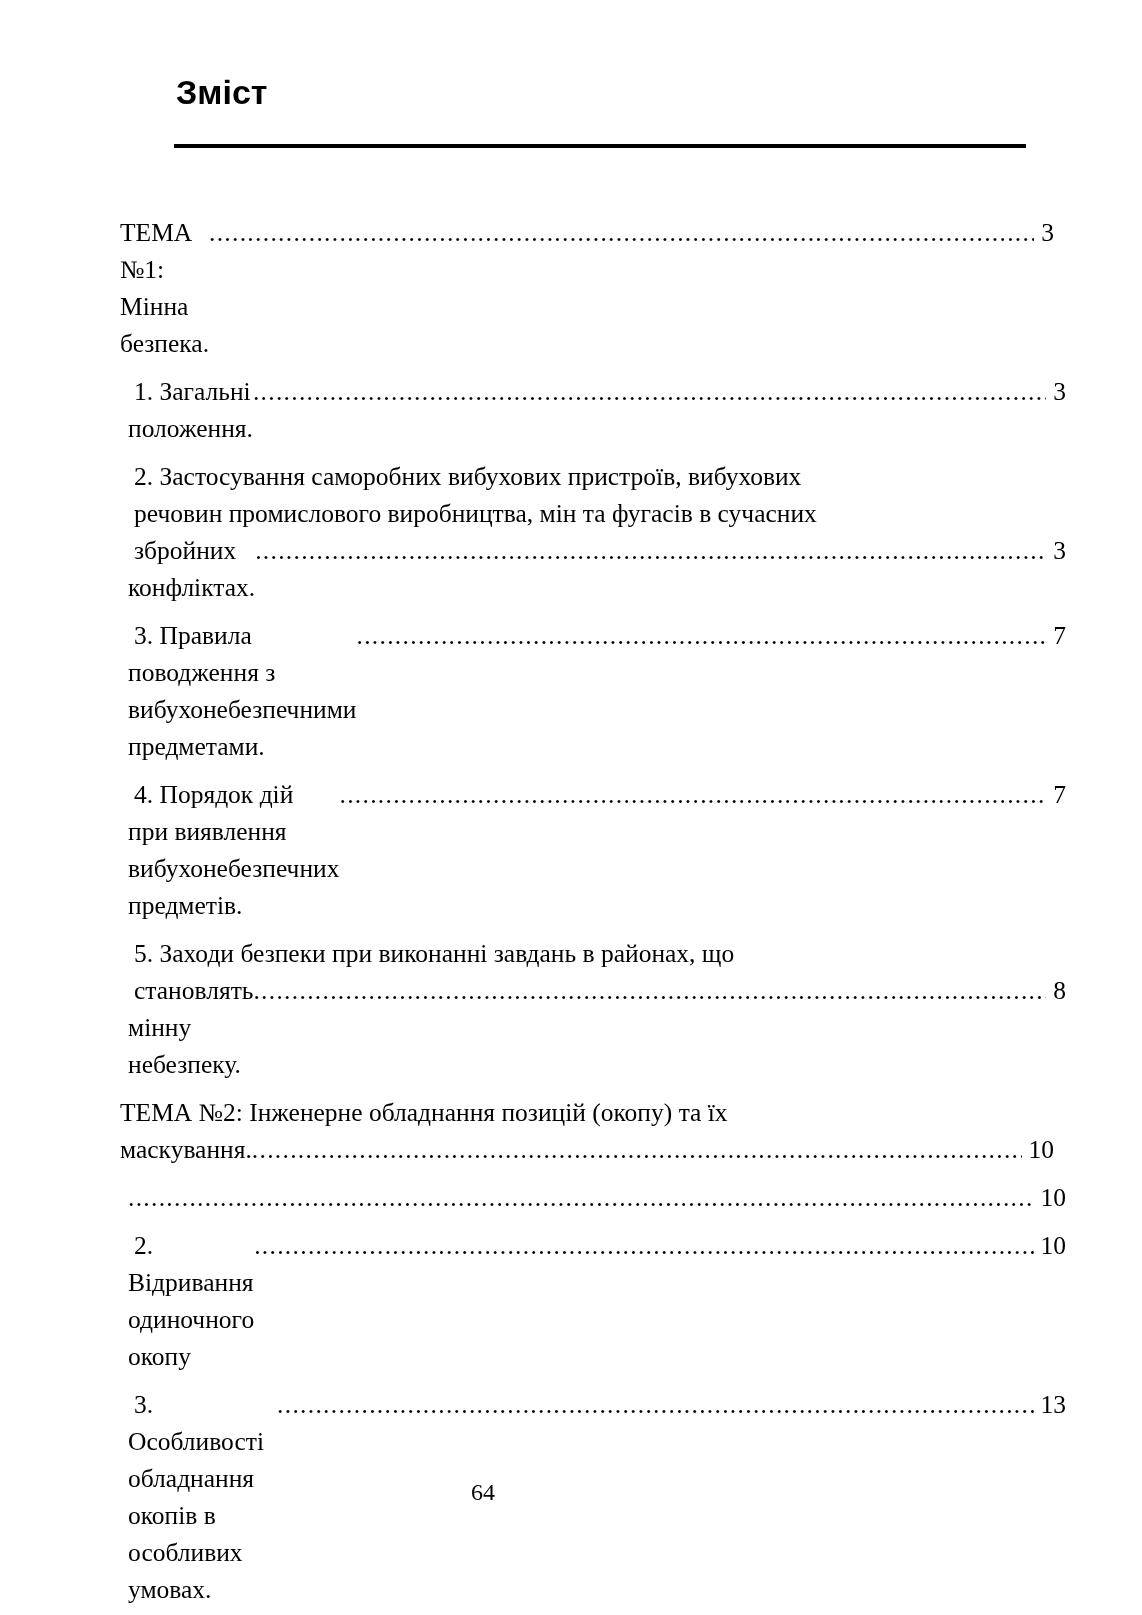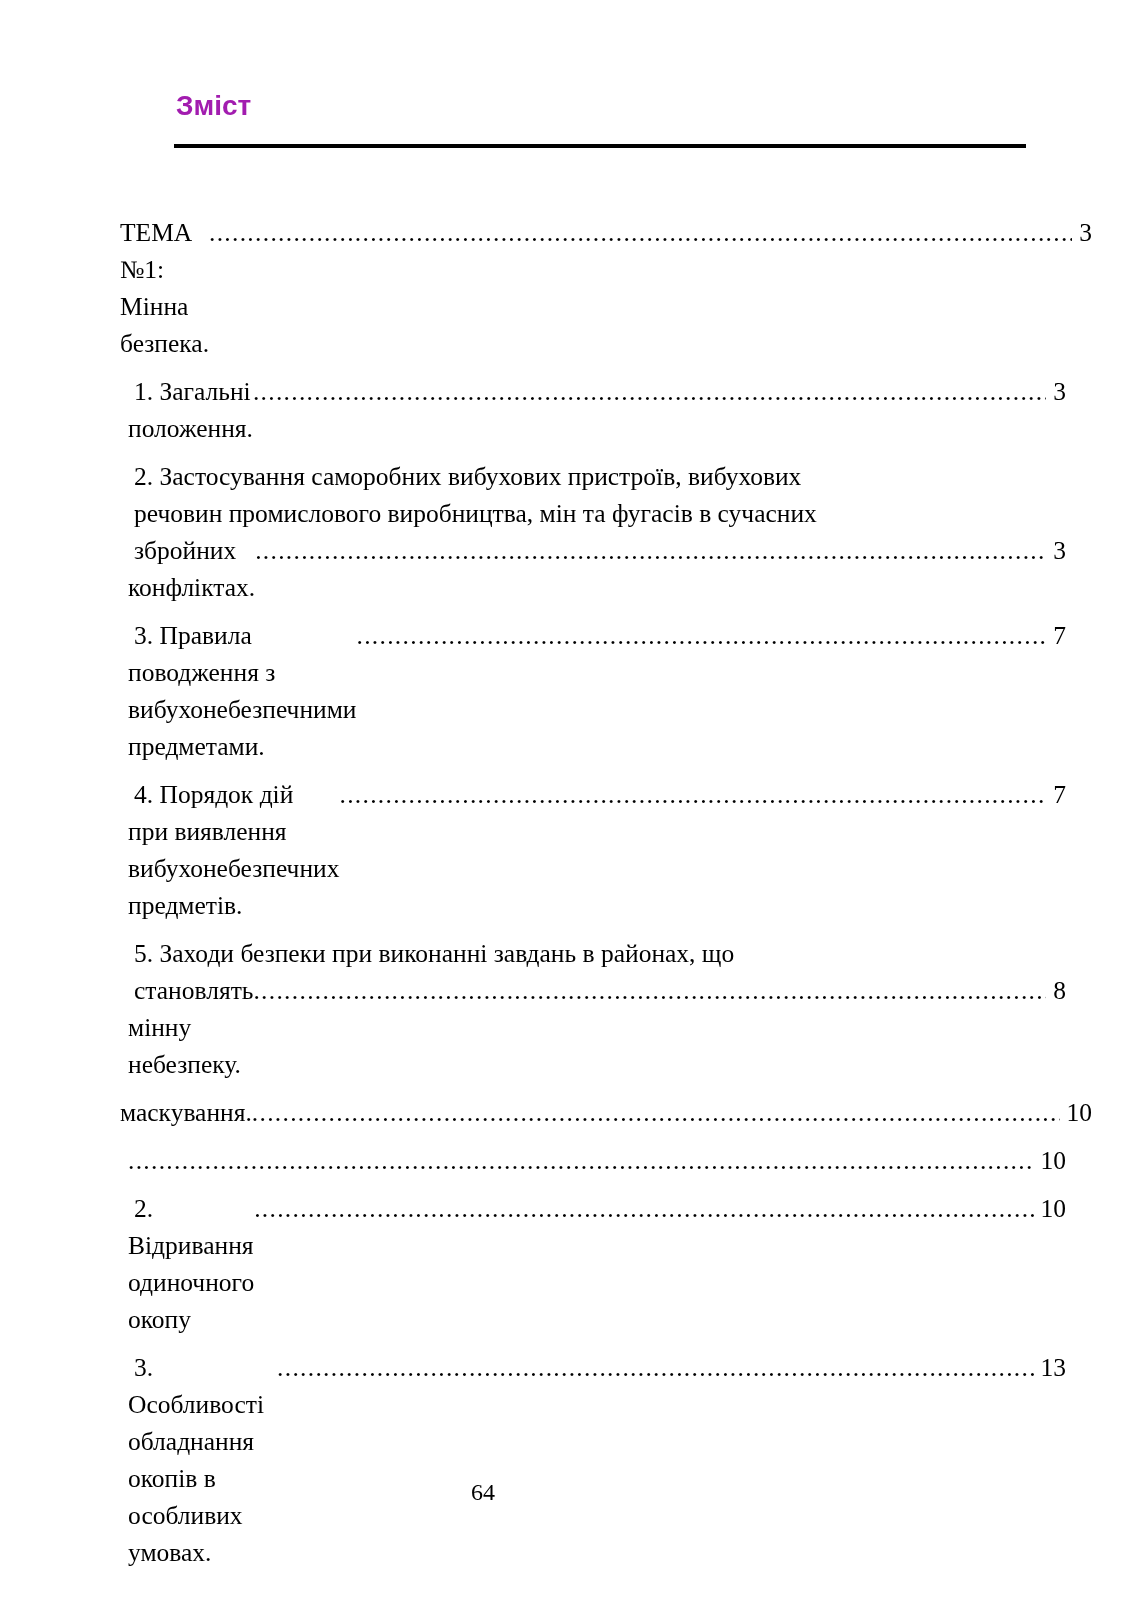--- a/index.html
+++ b/index.html
@@ -15,27 +15,27 @@
     margin: 0 auto;
     overflow: hidden;
     font-family: "Liberation Serif", "DejaVu Serif", serif;
     color: #000000;
   }
 
   
   .doc-title {
     position: absolute;
     left: 176px;
-    top: 86px;
+    top: 72px;
     font-family: "Liberation Sans", "DejaVu Sans", sans-serif;
     font-weight: bold;
-    font-size: 28px;
+    font-size: 34px;
     letter-spacing: 0px;
     line-height: 40px;
-    color: #a21caf;
+    color: #000000;
     white-space: pre;
   }
   .title-rule {
     position: absolute;
     left: 174px;
     top: 144px;
     width: 852px;
     height: 4px;
     background: #000000;
   }
@@ -50,21 +50,21 @@
 
   .toc-entry {
     position: relative;
     font-size: 25.5px;
     line-height: 37px;
     color: #000000;
     margin-bottom: 11px;
   }
   .toc-entry.level-1 {
     padding-left: 120px;
-    padding-right: 50px;
+    padding-right: 88px;
   }
   .toc-entry.level-2 {
     padding-left: 128px;
     padding-right: 76px;
   }
   .toc-entry.level-2 .entry-text {
     text-indent: 6px;
   }
   .entry-text {
     
@@ -155,20 +155,21 @@
       </div>
       <div class="toc-entry level-2">
         <div class="wrap-line entry-text">5. Заходи безпеки при виконанні завдань в районах, що</div>
         <div class="row">
           <span class="entry-text">становлять мінну небезпеку.</span>
           <span class="row-dots">................................................................................................................................................................................................................................................................................................................................................................................................................</span>
           <span class="row-num">8</span>
         </div>
       </div>
       <div class="toc-entry level-1">
+        <div class="wrap-line entry-text">ТЕМА №2: Інженерне обладнання позицій (окопу) та їх</div>
         <div class="row">
           <span class="entry-text">маскування.</span>
           <span class="row-dots">................................................................................................................................................................................................................................................................................................................................................................................................................</span>
           <span class="row-num">10</span>
         </div>
       </div>
       <div class="toc-entry level-2">
         <div class="row">
           <span class="row-dots">................................................................................................................................................................................................................................................................................................................................................................................................................</span>
           <span class="row-num">10</span>

